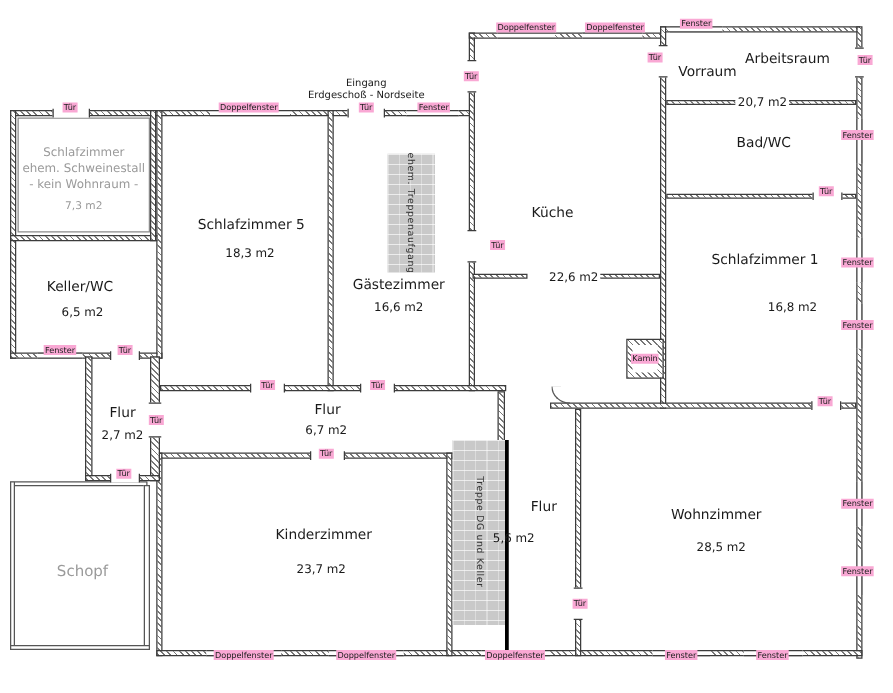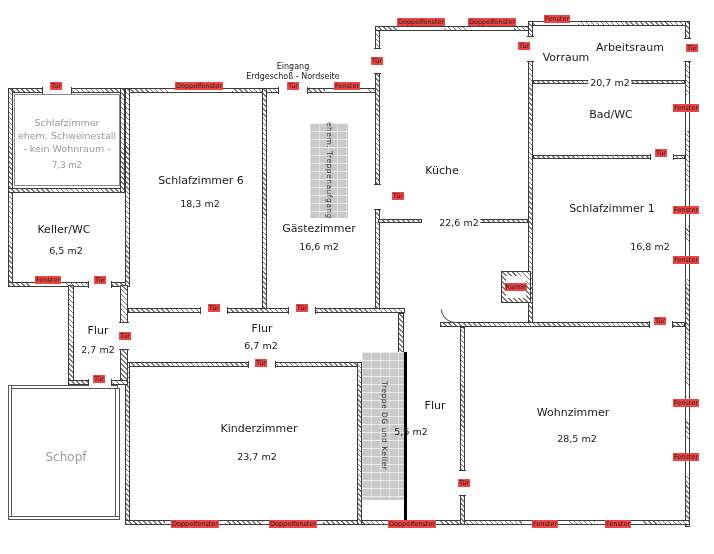--- a/index.html
+++ b/index.html
@@ -18,21 +18,21 @@
   
   .win{position:absolute;box-sizing:border-box;background:#fff;border-top:1px solid #3c3c3c;border-bottom:1px solid #3c3c3c;z-index:3;}
   
   .winv{position:absolute;box-sizing:border-box;background:#fff;border-left:1px solid #3c3c3c;border-right:1px solid #3c3c3c;z-index:3;}
   
   .g{position:absolute;box-sizing:border-box;background:#fff;border-left:1px solid #3c3c3c;border-right:1px solid #3c3c3c;z-index:3;}
   
   .gv{position:absolute;box-sizing:border-box;background:#fff;border-top:1px solid #3c3c3c;border-bottom:1px solid #3c3c3c;z-index:3;}
   .rl{position:absolute;transform:translate(-50%,-50%);font-size:11px;white-space:nowrap;z-index:5;}
   .al{position:absolute;transform:translate(-50%,-50%);font-size:9.5px;white-space:nowrap;z-index:5;}
-  .ol{position:absolute;transform:translate(-50%,-50%);font-size:6.5px;white-space:nowrap;background:#ef4444;padding:0 1px;z-index:6;color:#222;text-align:center;}
+  .ol{position:absolute;transform:translate(-50%,-50%);font-size:6.5px;white-space:nowrap;background:#f9a8d4;padding:0 1px;z-index:6;color:#222;text-align:center;}
   .muted{color:#9a9a9a;}
   .ann{position:absolute;transform:translate(-50%,-50%);font-size:8px;white-space:nowrap;z-index:5;}
   .stair{
     position:absolute;background-color:#c9c9c9;z-index:2;
     background-image:repeating-linear-gradient(180deg,rgba(255,255,255,.65) 0,rgba(255,255,255,.65) 1px,transparent 1px,transparent 8px),
                      repeating-linear-gradient(90deg,rgba(255,255,255,.35) 0,rgba(255,255,255,.35) 1px,transparent 1px,transparent 9px);
     display:flex;align-items:center;justify-content:center;
   }
   .vtext{writing-mode:vertical-rl;font-size:7.5px;color:#333;white-space:nowrap;letter-spacing:.5px;}
   .bline{position:absolute;background:#000;z-index:4;}
@@ -129,37 +129,37 @@
   <div class="gv" style="left:119px;top:322px;width:10px;height:28px"></div>
 
   <div class="al muted" style="left:67px;top:122px">Schlafzimmer</div>
   <div class="al muted" style="left:67px;top:135px">ehem. Schweinestall</div>
   <div class="al muted" style="left:67px;top:148px">- kein Wohnraum -</div>
   <div class="al muted" style="left:67px;top:165px;font-size:8.5px">7,3 m2</div>
 
   <div class="rl" style="left:64px;top:229px">Keller/WC</div>
   <div class="al" style="left:66px;top:250px">6,5 m2</div>
 
-  <div class="rl" style="left:201px;top:180px">Schlafzimmer 6</div>
+  <div class="rl" style="left:201px;top:180px">Schlafzimmer 5</div>
   <div class="al" style="left:200px;top:203px">18,3 m2</div>
 
   <div class="rl" style="left:319px;top:228px">Gästezimmer</div>
   <div class="al" style="left:319px;top:246px">16,6 m2</div>
 
   <div class="rl" style="left:442px;top:170px">Küche</div>
   <div class="al" style="left:459px;top:222px;background:#fff;padding:0 2px">22,6 m2</div>
 
   <div class="rl" style="left:566px;top:57px">Vorraum</div>
   <div class="rl" style="left:630px;top:47px">Arbeitsraum</div>
   <div class="al" style="left:610px;top:82px;background:#fff;padding:0 2px">20,7 m2</div>
 
   <div class="rl" style="left:611px;top:114px">Bad/WC</div>
 
   <div class="rl" style="left:612px;top:208px">Schlafzimmer 1</div>
-  <div class="al" style="left:650px;top:246px">16,8 m2</div>
+  <div class="al" style="left:634px;top:246px">16,8 m2</div>
 
   <div class="rl" style="left:98px;top:330px">Flur</div>
   <div class="al" style="left:98px;top:349px">2,7 m2</div>
 
   <div class="rl" style="left:262px;top:328px">Flur</div>
   <div class="al" style="left:261px;top:345px">6,7 m2</div>
 
   <div class="rl" style="left:259px;top:428px">Kinderzimmer</div>
   <div class="al" style="left:257px;top:456px">23,7 m2</div>
 

